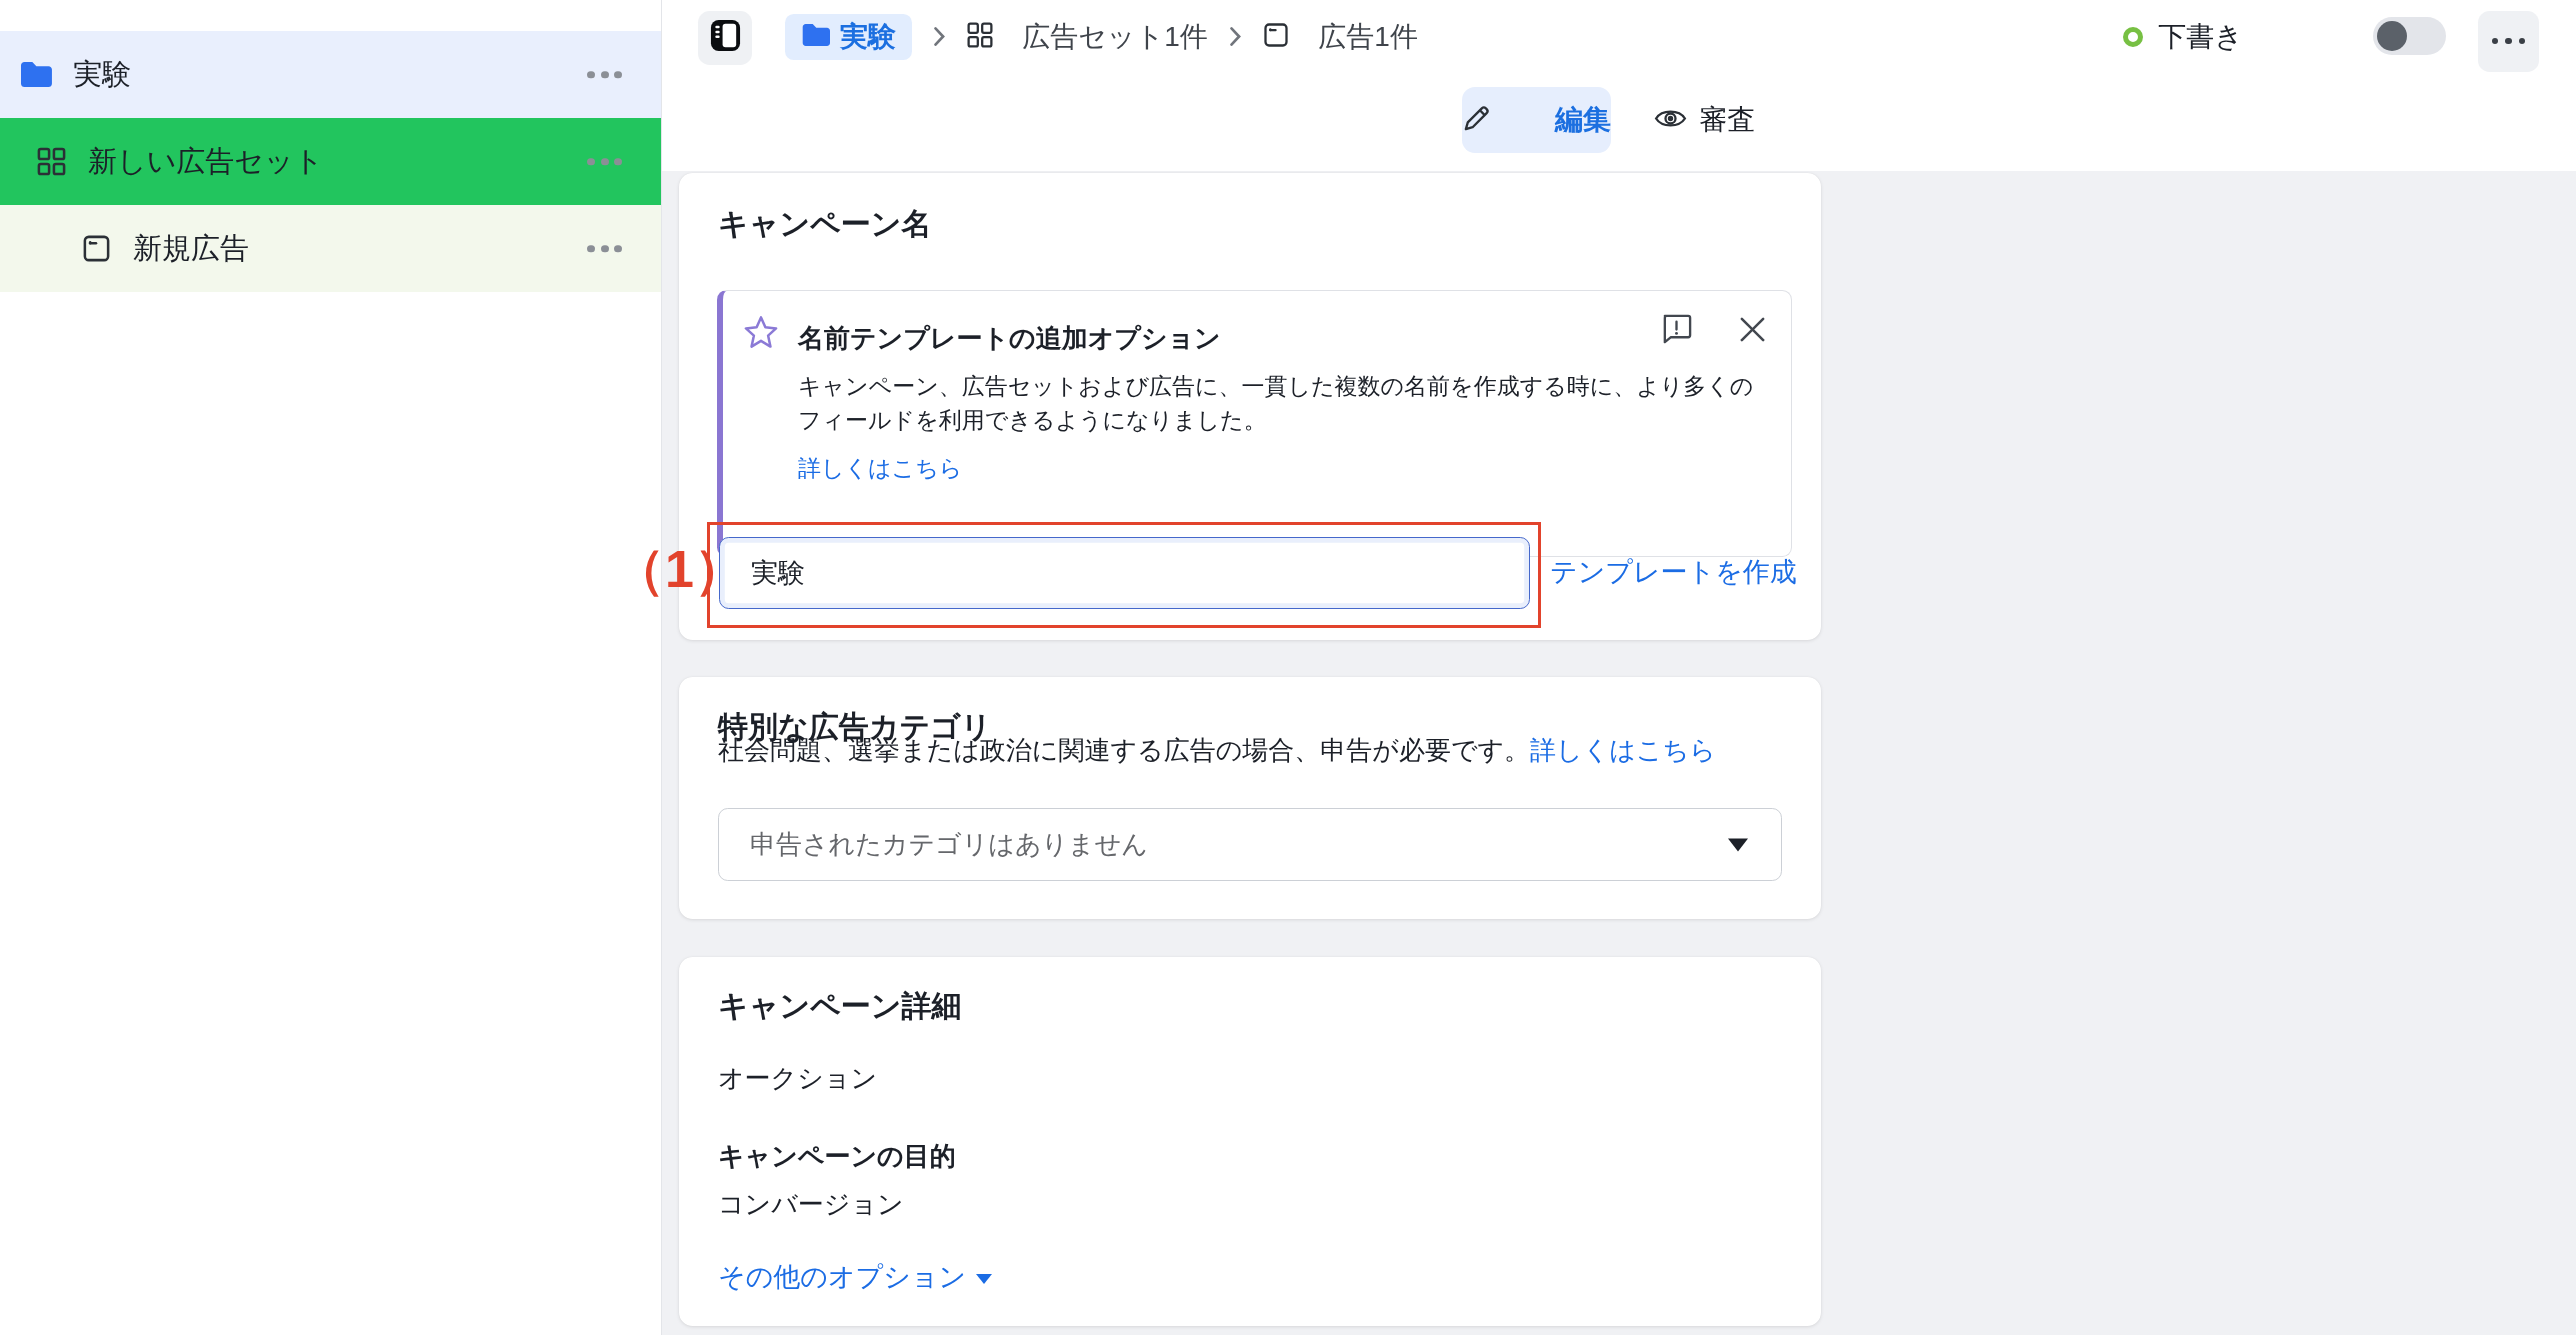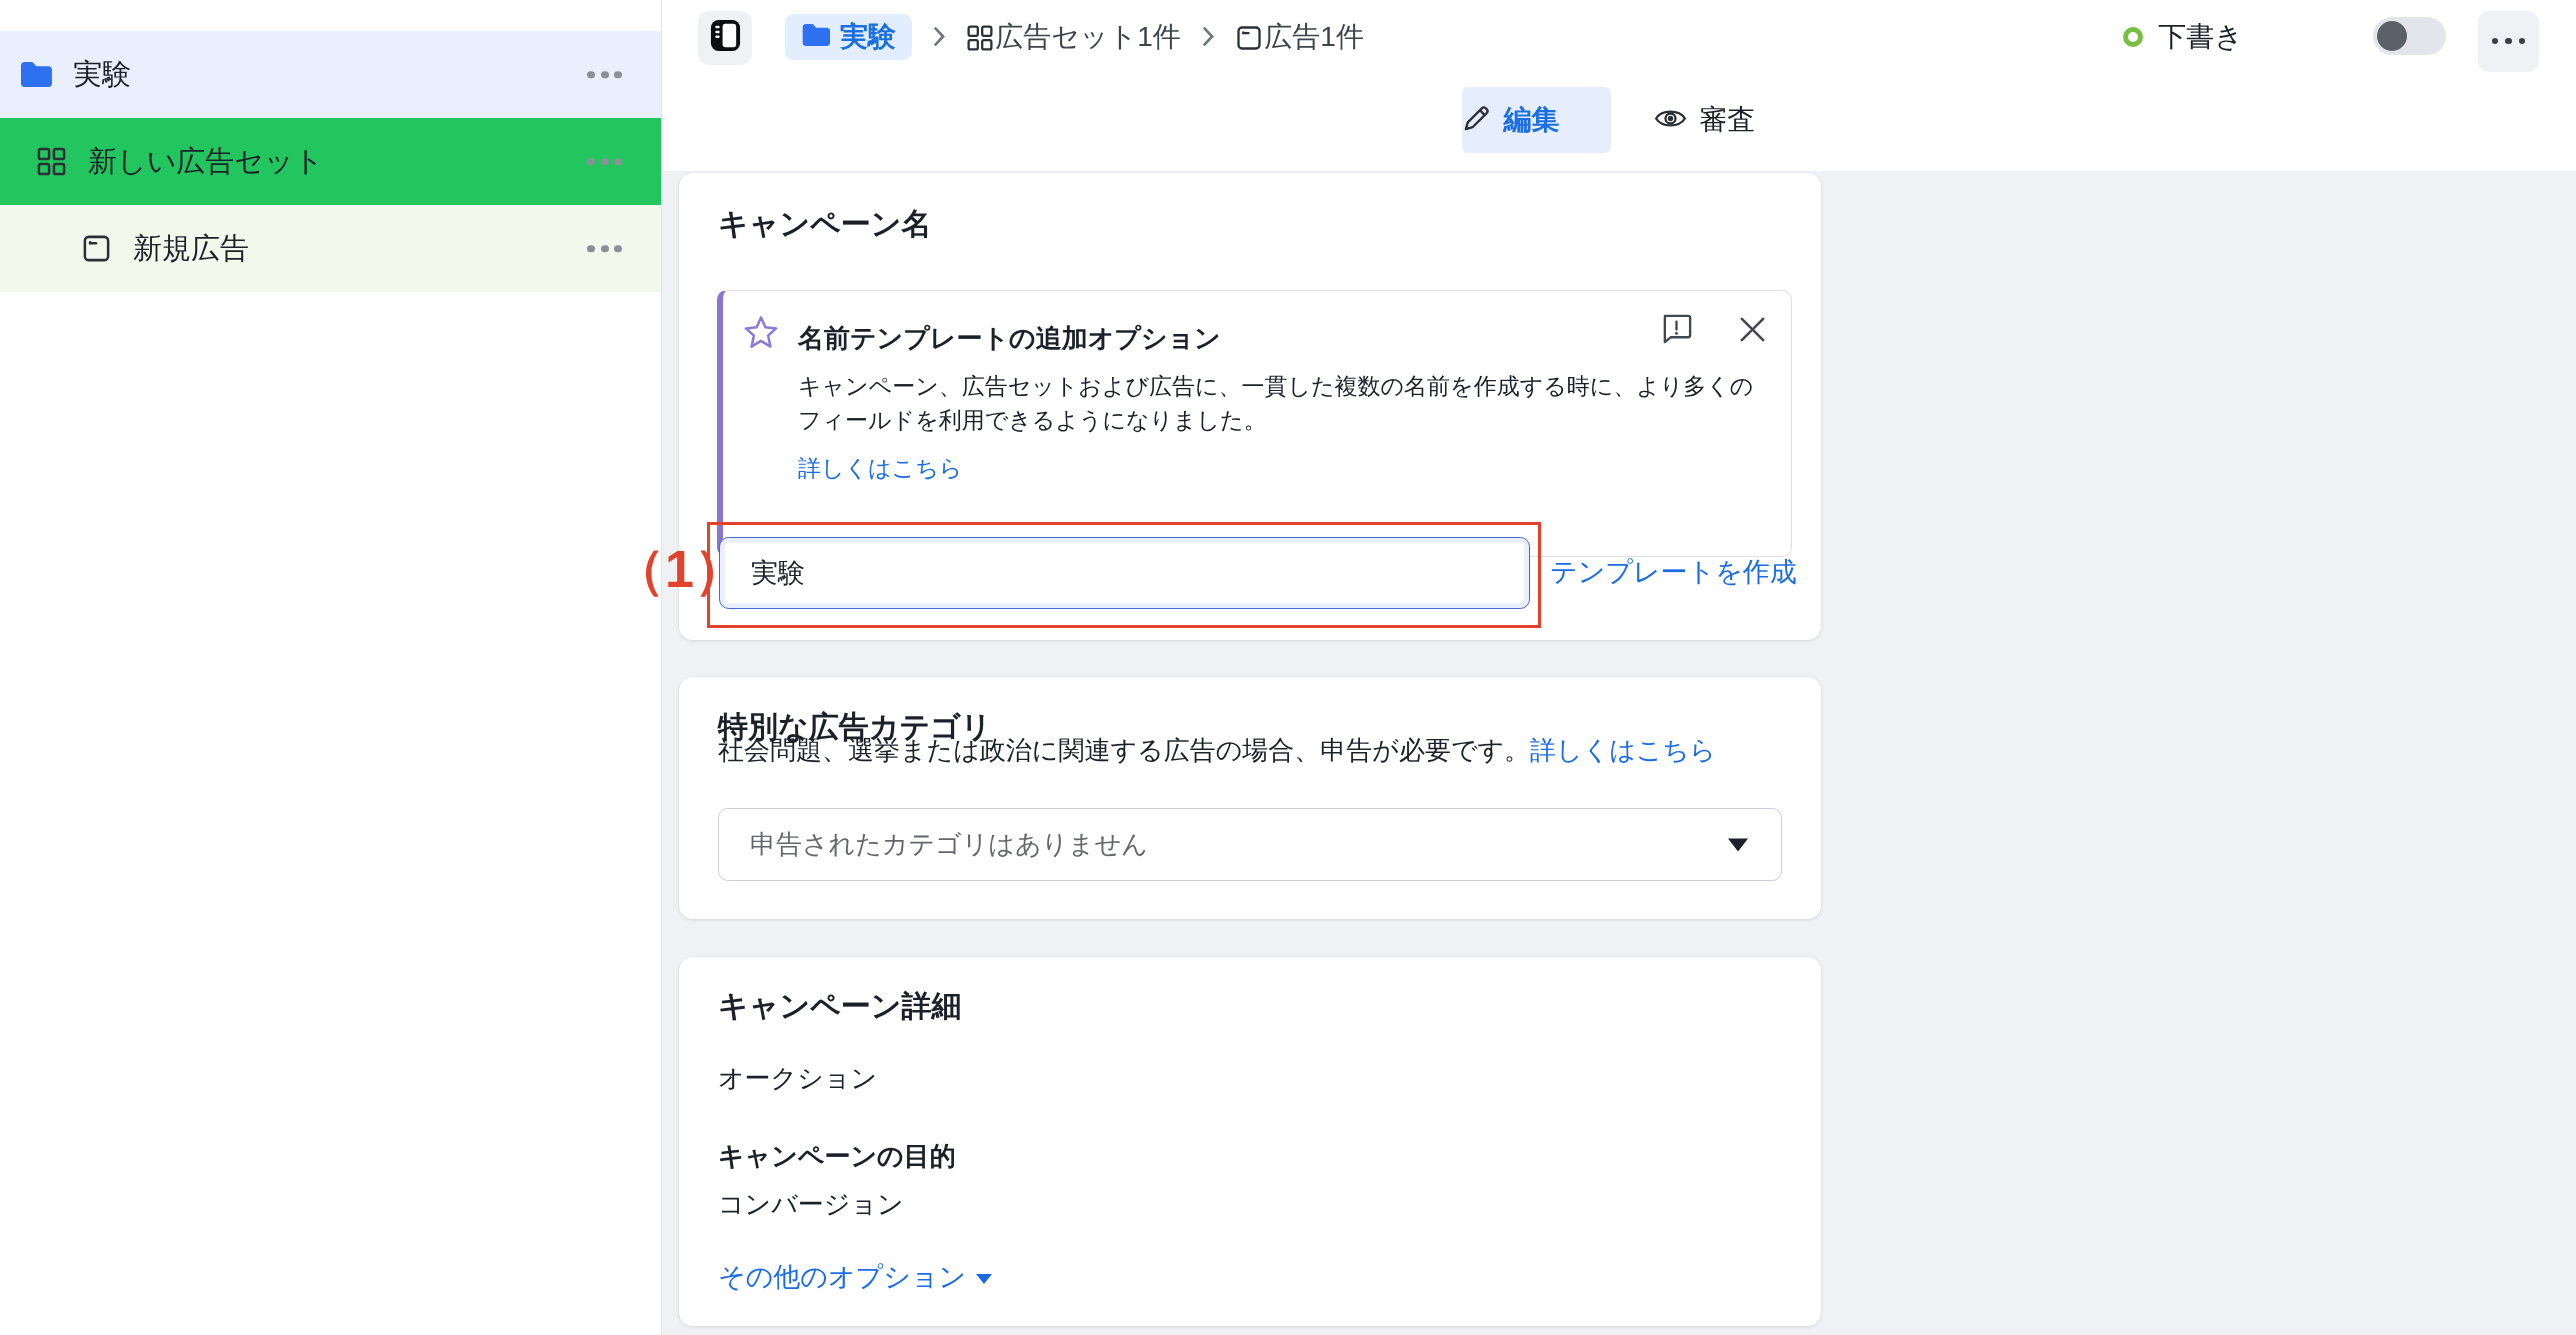--- a/index.html
+++ b/index.html
@@ -19,34 +19,34 @@
   .srow-ad       { top:205px; background:#f3f8ec; padding-left:81px; }
   .srow .icon { margin-right:21px; display:flex; align-items:center; }
   .dots { position:absolute; right:39px; top:50%; transform:translateY(-50%); display:flex; gap:5.8px; cursor:pointer; }
   .dots i { width:7.7px; height:7.7px; border-radius:50%; background:#8b8f96; display:block; }
 
   
   .collapse-btn { position:absolute; left:698px; top:10.6px; width:54px; height:54px; border-radius:11.6px; background:#eff1f4; display:flex; align-items:center; justify-content:center; cursor:pointer; }
   .breadcrumb { position:absolute; left:785px; top:0; height:73px; display:flex; align-items:center; gap:21px; }
   .crumb-pill { height:46px; background:#e2edfe; border-radius:8.7px; display:flex; align-items:center; gap:10.6px; padding:0 15.5px; cursor:pointer; }
   .crumb-pill .label { font-size:28px; color:#1b6fe0; font-weight:bold; white-space:nowrap; }
-  .crumb { display:flex; align-items:flex-end; gap:1px; cursor:pointer; }
+  .crumb { display:flex; align-items:center; gap:28px; cursor:pointer; }
   .crumb .label { font-size:28px; color:#3f444b; white-space:nowrap; }
   .chev { display:flex; align-items:center; }
 
   .status { position:absolute; right:333px; top:0; height:73px; display:flex; align-items:center; gap:15.5px; }
   .green-ring { width:20px; height:20px; border-radius:50%; border:5.8px solid #77c043; background:#ffffff; }
   .status .label { font-size:28px; color:#1c2028; white-space:nowrap; }
   .toggle { position:absolute; right:130px; top:17.4px; width:73px; height:38px; border-radius:19.3px; background:#e3e5ea; cursor:pointer; }
   .toggle .knob { position:absolute; left:3.9px; top:3.9px; width:30px; height:30px; border-radius:50%; background:#5b6169; }
   .more-btn { position:absolute; right:37px; top:10.6px; width:61px; height:61px; border-radius:11.6px; background:#eff1f4; display:flex; align-items:center; justify-content:center; gap:6.8px; cursor:pointer; }
   .more-btn i { width:6.8px; height:6.8px; border-radius:50%; background:#3a3f46; display:block; }
 
   
-  .tab-edit { position:absolute; left:1462px; top:87px; width:149px; height:66px; border-radius:6px; background:#e6eefd; display:flex; align-items:center; justify-content:flex-start; gap:12.6px; cursor:pointer; }
+  .tab-edit { position:absolute; left:1462px; top:87px; width:149px; height:66px; border-radius:13px; background:#e6eefd; display:flex; align-items:center; justify-content:space-between; gap:12.6px; cursor:pointer; }
   .tab-edit .label { font-size:28px; font-weight:bold; color:#1b6fe0; }
   .tab-review { position:absolute; left:1637px; top:87px; width:135px; height:66px; display:flex; align-items:center; justify-content:center; gap:12.6px; cursor:pointer; }
   .tab-review .label { font-size:28px; color:#1c2028; }
 
   
   .card { position:absolute; left:679px; width:1142px; background:#ffffff; border-radius:13.5px; box-shadow:0 1px 3.9px rgba(0,0,0,0.10), 0 0 1px rgba(0,0,0,0.08); }
   .card-name    { top:173px; height:467px;padding-left:39px; }
   .card-special { top:677px; height:242px; }
   .card-details { top:957px; height:369px; }
   .card h2 { font-size:30px; font-weight:bold; color:#1c2028; white-space:nowrap; }

